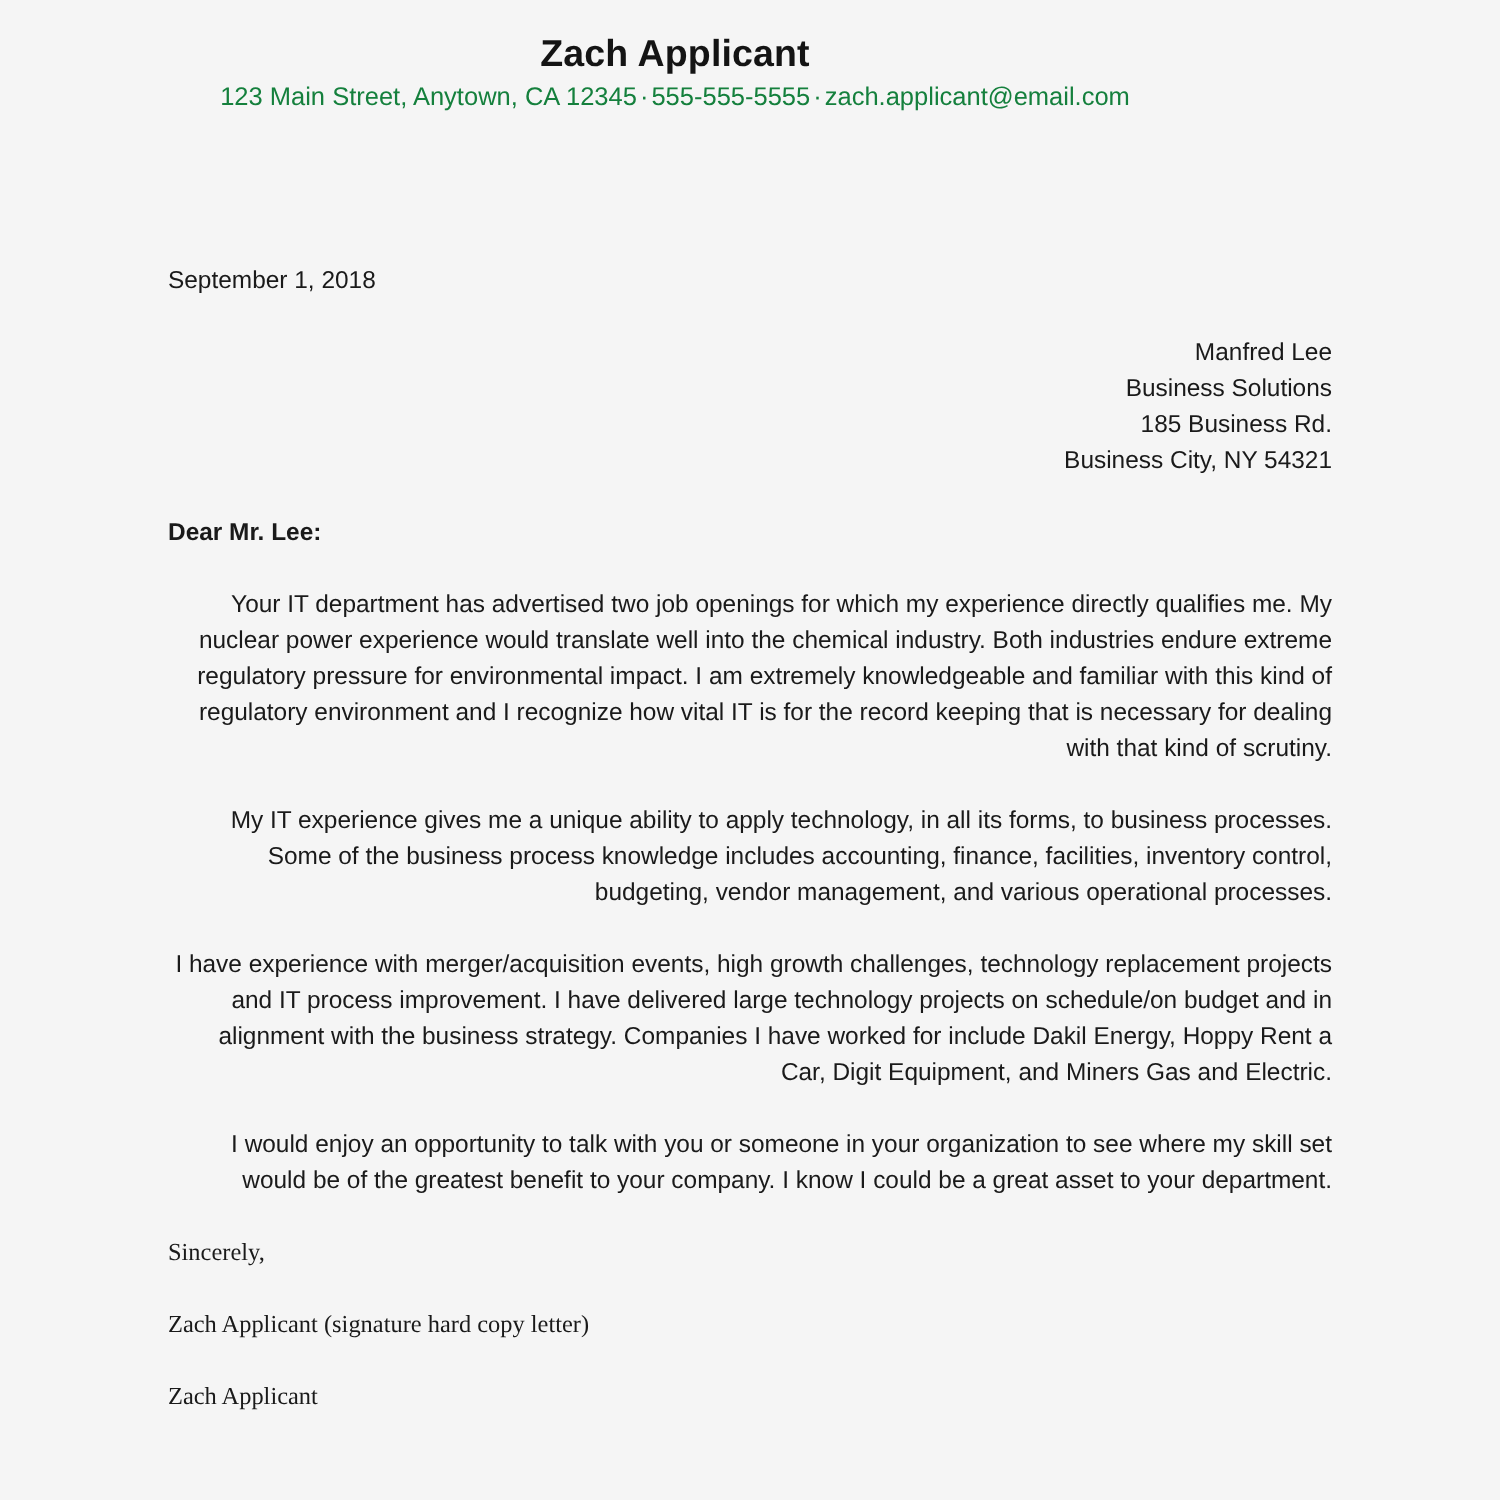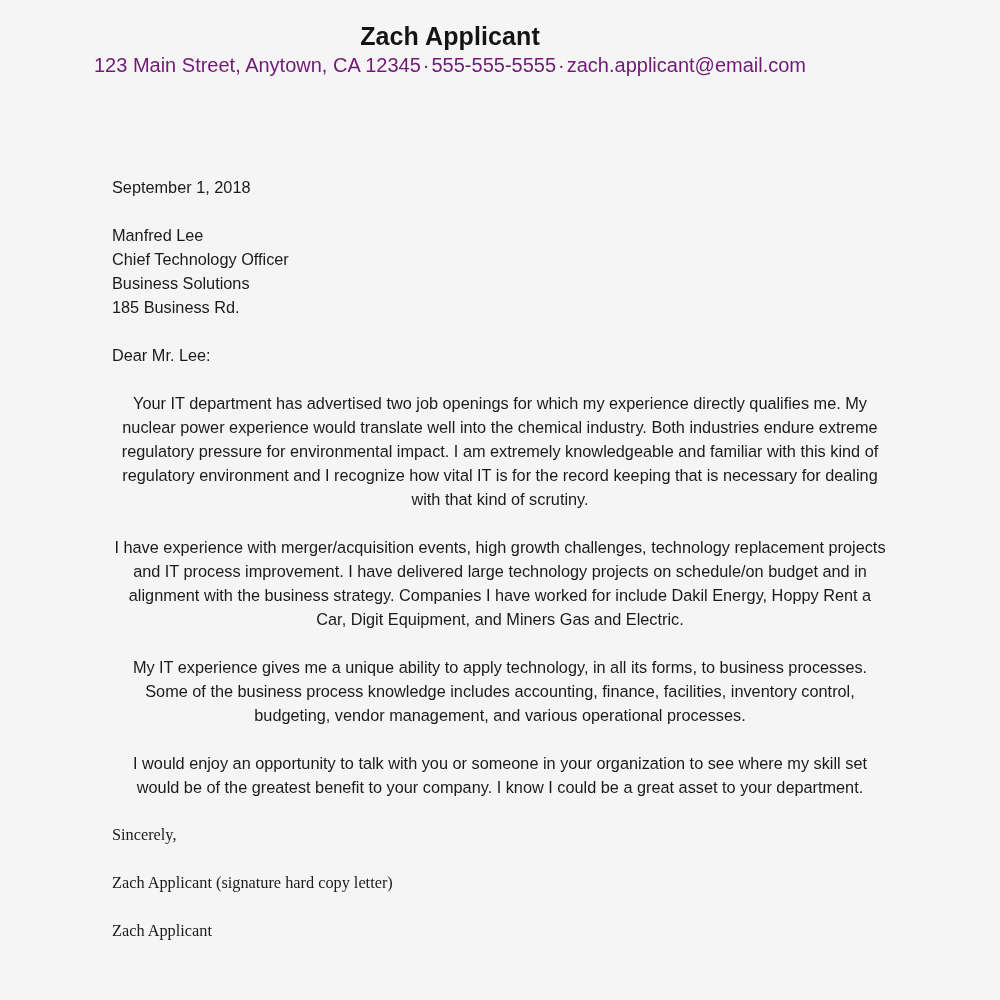--- a/index.html
+++ b/index.html
@@ -29,25 +29,25 @@
     text-align: center;
   }
   .letterhead-name {
     font-size: 25px;
     font-weight: bold;
     letter-spacing: 0.1px;
     line-height: 32px;
     color: #141414;
   }
   .letterhead-contact {
-    font-size: 20px;
+    font-size: 17px;
     font-weight: normal;
     line-height: 22px;
     margin-top: 2px;
-    color: #701a75;
+    color: #15803d;
   }
   .sep {
     padding: 0 2px;
   }
 
   
   .letter {
     margin-left: 112px;
     margin-right: 79px;
     width: 776px;
@@ -55,33 +55,35 @@
     font-size: 16.3px;
     line-height: 24px;
   }
 
   .date-line {
     margin: 0 0 24px 0;
   }
 
   .recipient {
     margin: 0 0 24px 0;
+    text-align: right;
   }
   .recipient div {
     line-height: 24px;
   }
 
   .salutation {
     margin: 0 0 24px 0;
+    font-weight: bold;
   }
 
   .body-para {
     margin: 0 0 24px 0;
     line-height: 24px;
-    text-align: center;
+    text-align: right;
   }
 
   .closing-line {
     margin: 0 0 24px 0;
     line-height: 24px;
     font-family: Liberation Serif, serif;
   }
   .closing-line:last-child {
     margin-bottom: 0;
   }
@@ -97,32 +99,32 @@
       <span>123 Main Street, Anytown, CA 12345</span><span class="sep">·</span><span>555-555-5555</span><span class="sep">·</span><span>zach.applicant@email.com</span>
     </div>
   </header>
 
   <main class="letter">
 
     <div class="date-line">September 1, 2018</div>
 
     <section class="recipient">
       <div>Manfred Lee</div>
-      <div>Chief Technology Officer</div>
       <div>Business Solutions</div>
       <div>185 Business Rd.</div>
+      <div>Business City, NY 54321</div>
     </section>
 
     <div class="salutation">Dear Mr. Lee:</div>
 
     <p class="body-para">Your IT department has advertised two job openings for which my experience directly qualifies me. My nuclear power experience would translate well into the chemical industry. Both industries endure extreme regulatory pressure for environmental impact. I am extremely knowledgeable and familiar with this kind of regulatory environment and I recognize how vital IT is for the record keeping that is necessary for dealing with that kind of scrutiny.</p>
 
+    <p class="body-para">My IT experience gives me a unique ability to apply technology, in all its forms, to business processes. Some of the business process knowledge includes accounting, finance, facilities, inventory control, budgeting, vendor management, and various operational processes.</p>
+
     <p class="body-para">I have experience with merger/acquisition events, high growth challenges, technology replacement projects and IT process improvement. I have delivered large technology projects on schedule/on budget and in alignment with the business strategy. Companies I have worked for include Dakil Energy, Hoppy Rent a Car, Digit Equipment, and Miners Gas and Electric.</p>
-
-    <p class="body-para">My IT experience gives me a unique ability to apply technology, in all its forms, to business processes. Some of the business process knowledge includes accounting, finance, facilities, inventory control, budgeting, vendor management, and various operational processes.</p>
 
     <p class="body-para">I would enjoy an opportunity to talk with you or someone in your organization to see where my skill set would be of the greatest benefit to your company. I know I could be a great asset to your department.</p>
 
     <div class="closing-line">Sincerely,</div>
 
     <div class="closing-line">Zach Applicant (signature hard copy letter)</div>
 
     <div class="closing-line">Zach Applicant</div>
 
   </main>

